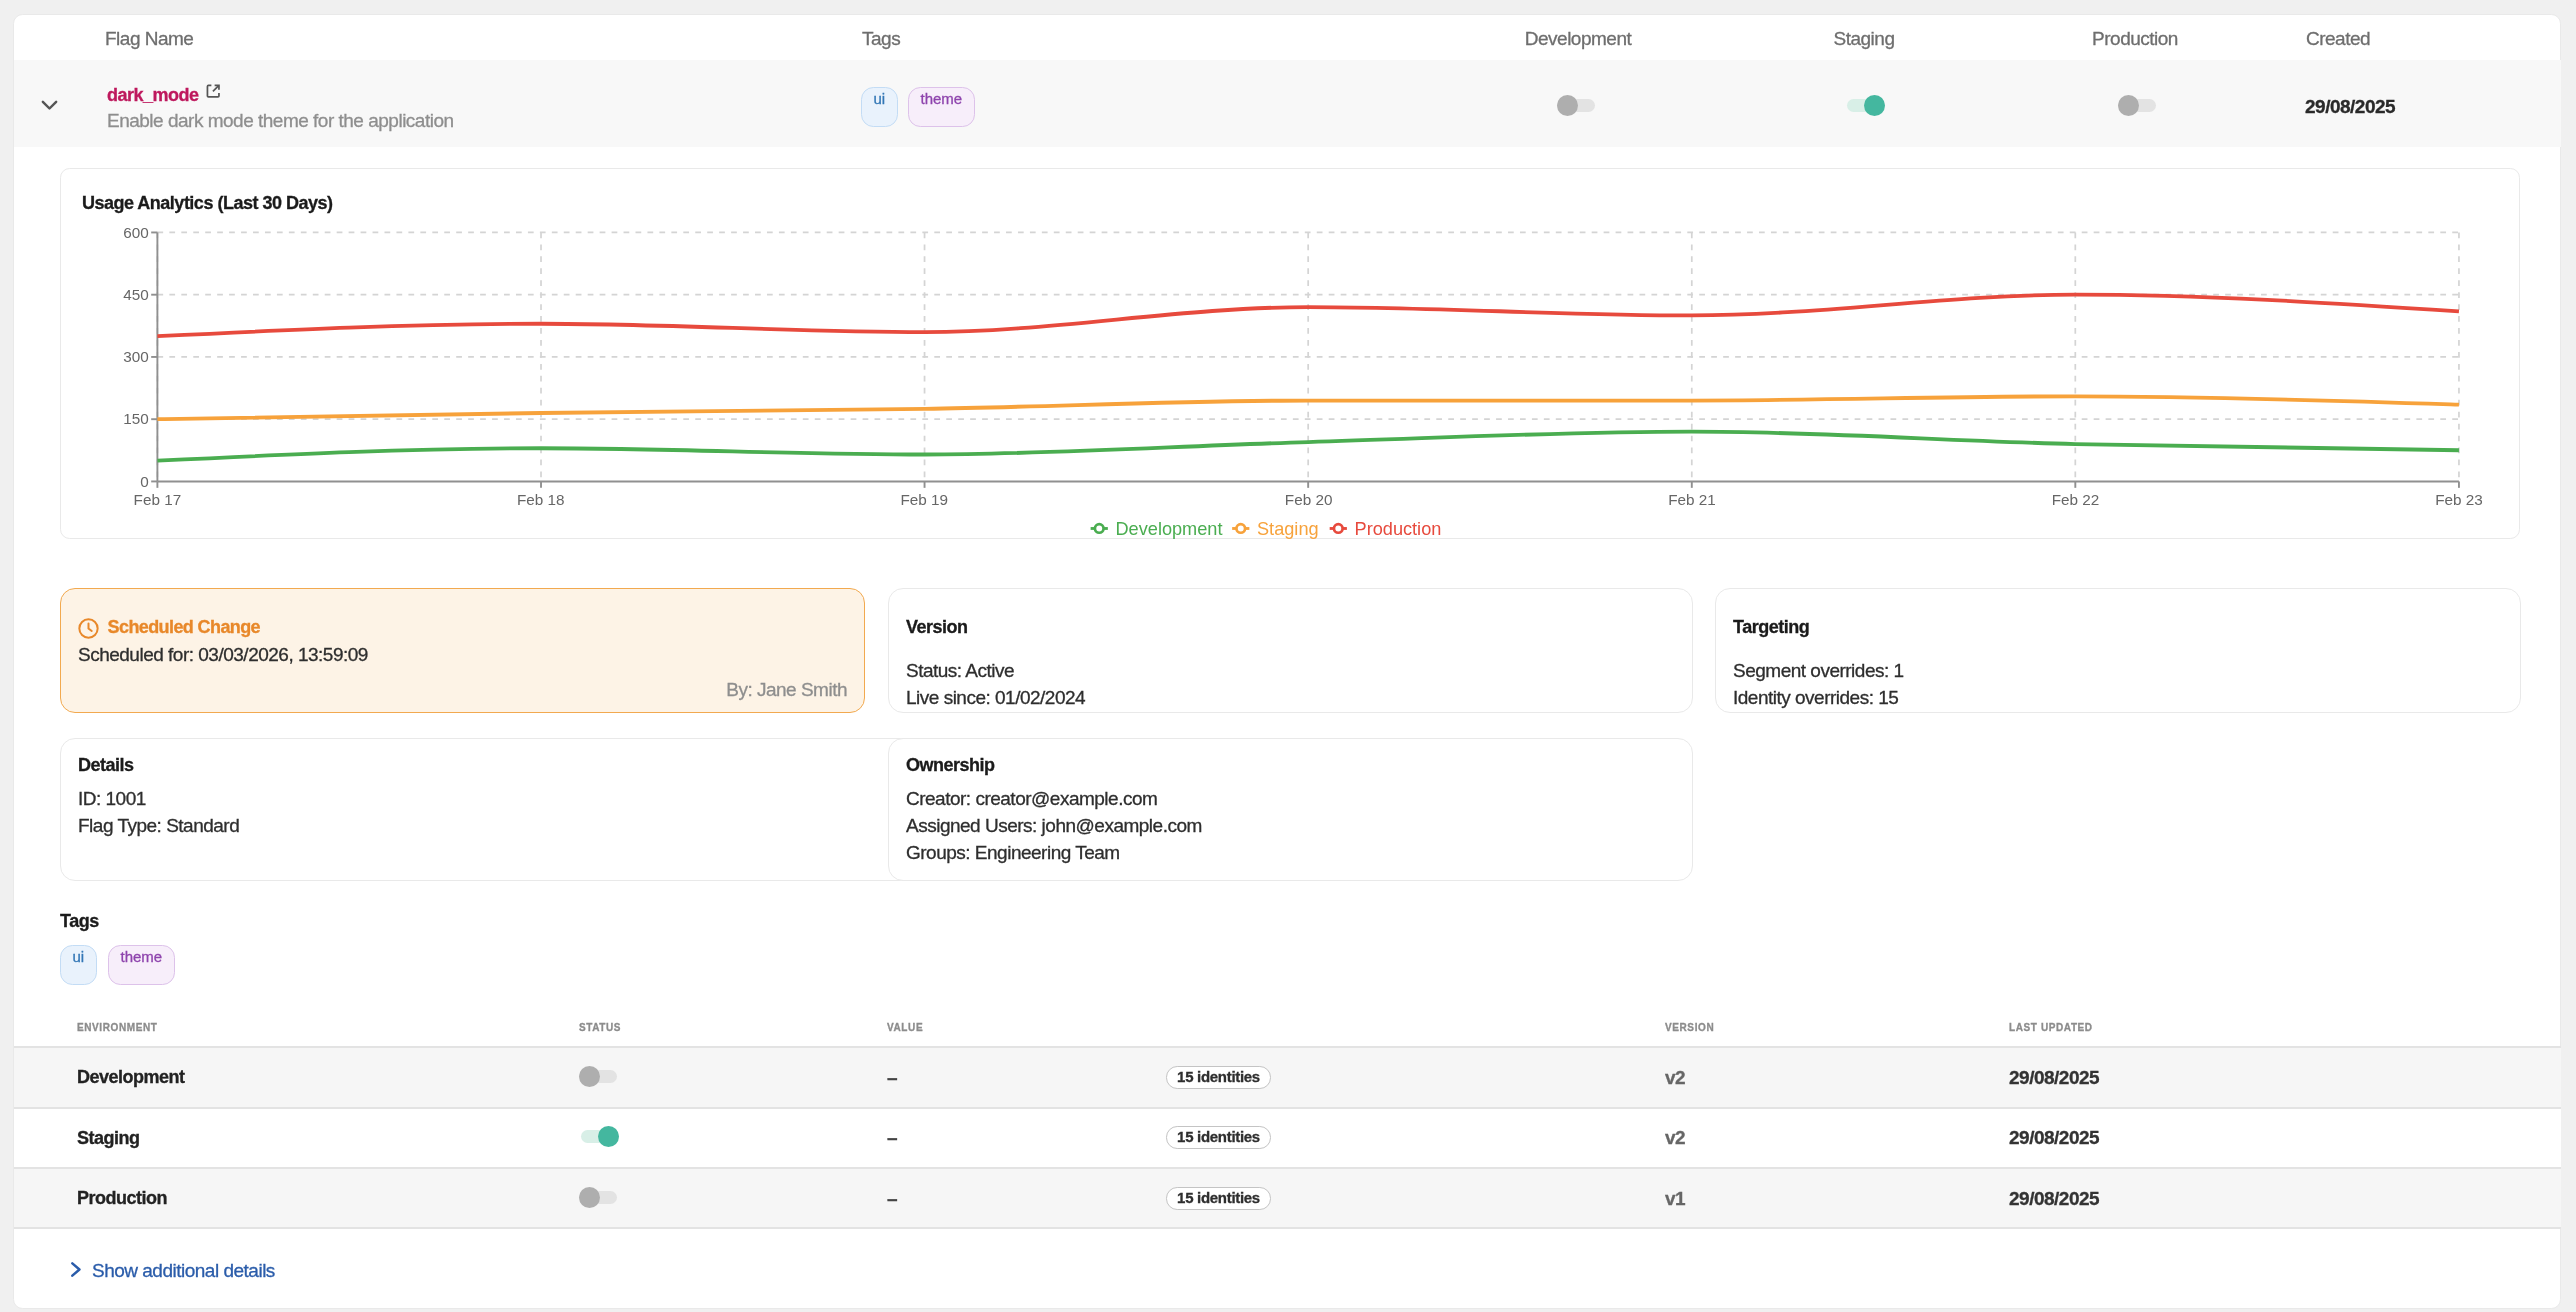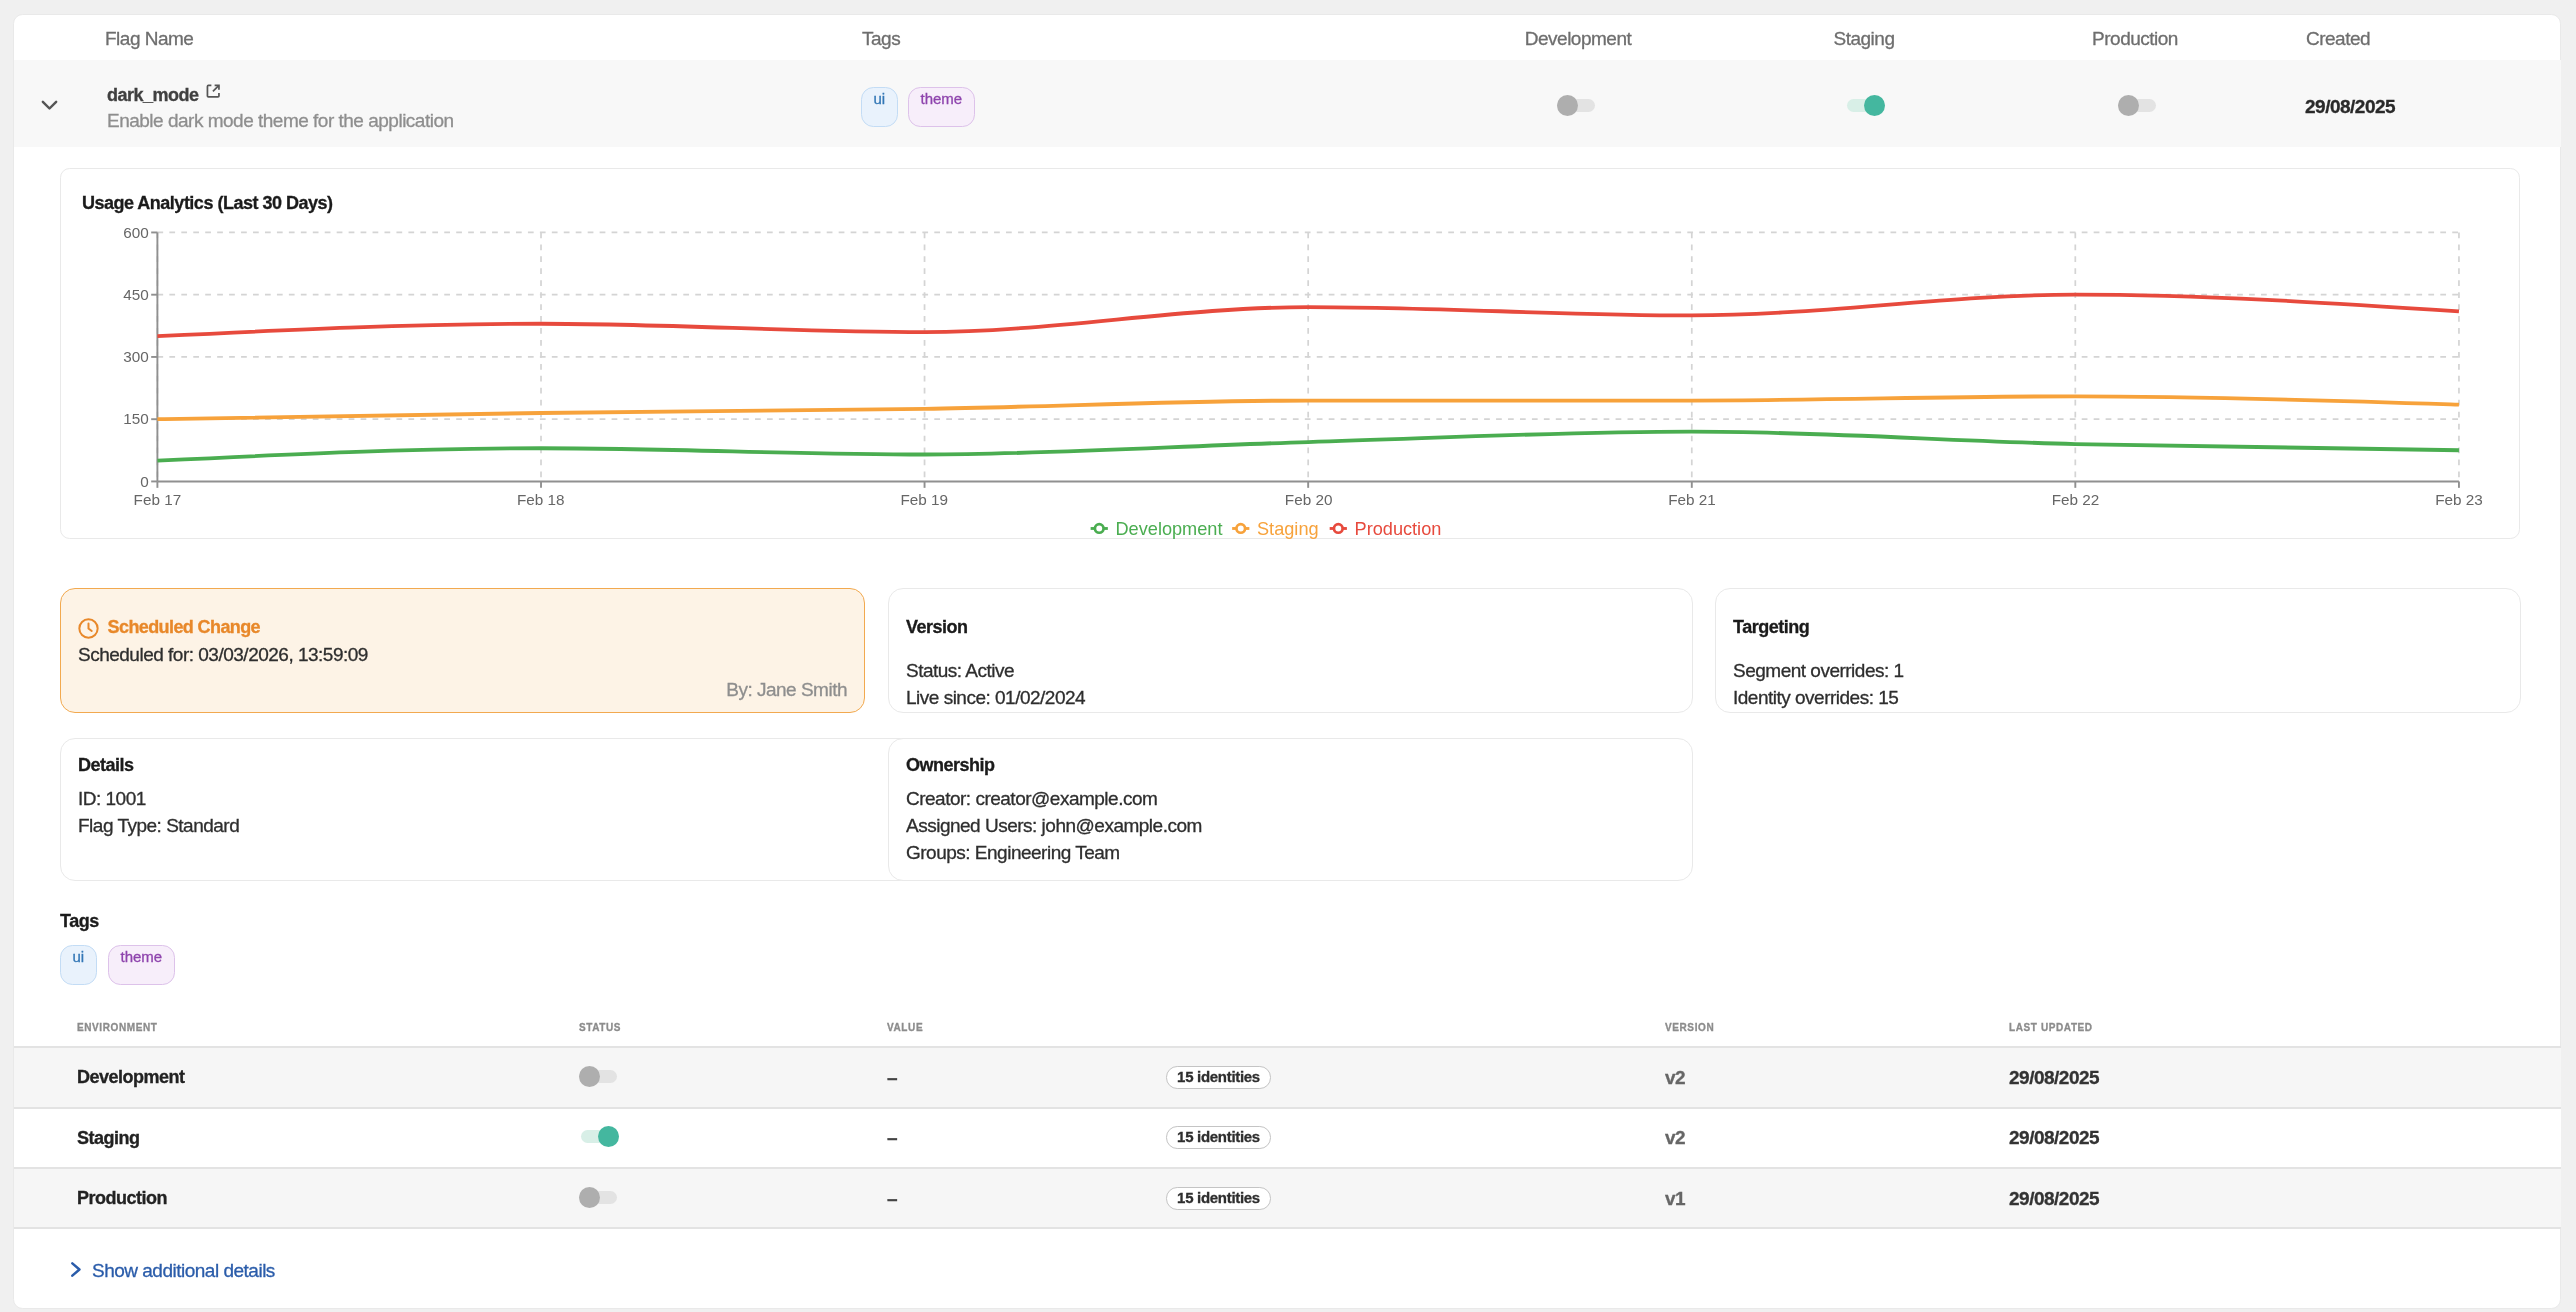--- a/index.html
+++ b/index.html
@@ -2,21 +2,21 @@
 <html><head>
 <meta charset="utf-8">
 <style>
 * { margin:0; padding:0; box-sizing:border-box; }
 html,body { width:2576px; height:1313px; background:#f0f0f0; font-family:"Liberation Sans",sans-serif; position:relative; overflow:hidden; -webkit-text-stroke:0.3px; }
 .abs { position:absolute; }
 .card { left:13.4px; top:14.4px; width:2548px; height:1295px; background:#fff; border:1px solid #e9e9e9; border-radius:9.6px; }
 .hlabel { letter-spacing:-0.5px; font-size:19px; color:#6e6e6e; line-height:21px; top:28px; white-space:nowrap; }
 .hc { transform:translateX(-50%); }
 .flagrow { left:14.4px; top:60px; width:2547px; height:87px; background:#f8f8f8; }
-.fname { letter-spacing:-0.5px; left:107px; top:83px; font-size:18px; font-weight:bold; color:#404040; line-height:25px; }
+.fname { letter-spacing:-0.5px; left:107px; top:83px; font-size:18px; font-weight:bold; color:#be185d; line-height:25px; }
 .fdesc { letter-spacing:-0.5px; left:107px; top:108px; font-size:19px; color:#8e8e8e; line-height:25px; }
 .pill { height:40px; border-radius:12.4px; font-size:15px; line-height:22px; padding:0 11.5px; display:inline-block; white-space:nowrap; }
 .pill-ui { background:#e9f2fc; border:1px solid #c3dcf5; color:#3377b6; }
 .pill-theme { background:#f7eefa; border:1px solid #ddc2ea; color:#8e44ad; }
 .toggle { width:38px; height:13.4px; border-radius:6.7px; }
 .t-off { background:#e3e3e3; }
 .t-on { background:#d8efe7; }
 .knob { position:absolute; width:21px; height:21px; border-radius:50%; top:-3.8px; }
 .k-off { background:#aeaeae; left:0; }
 .k-on { background:#44b79f; right:0; }

